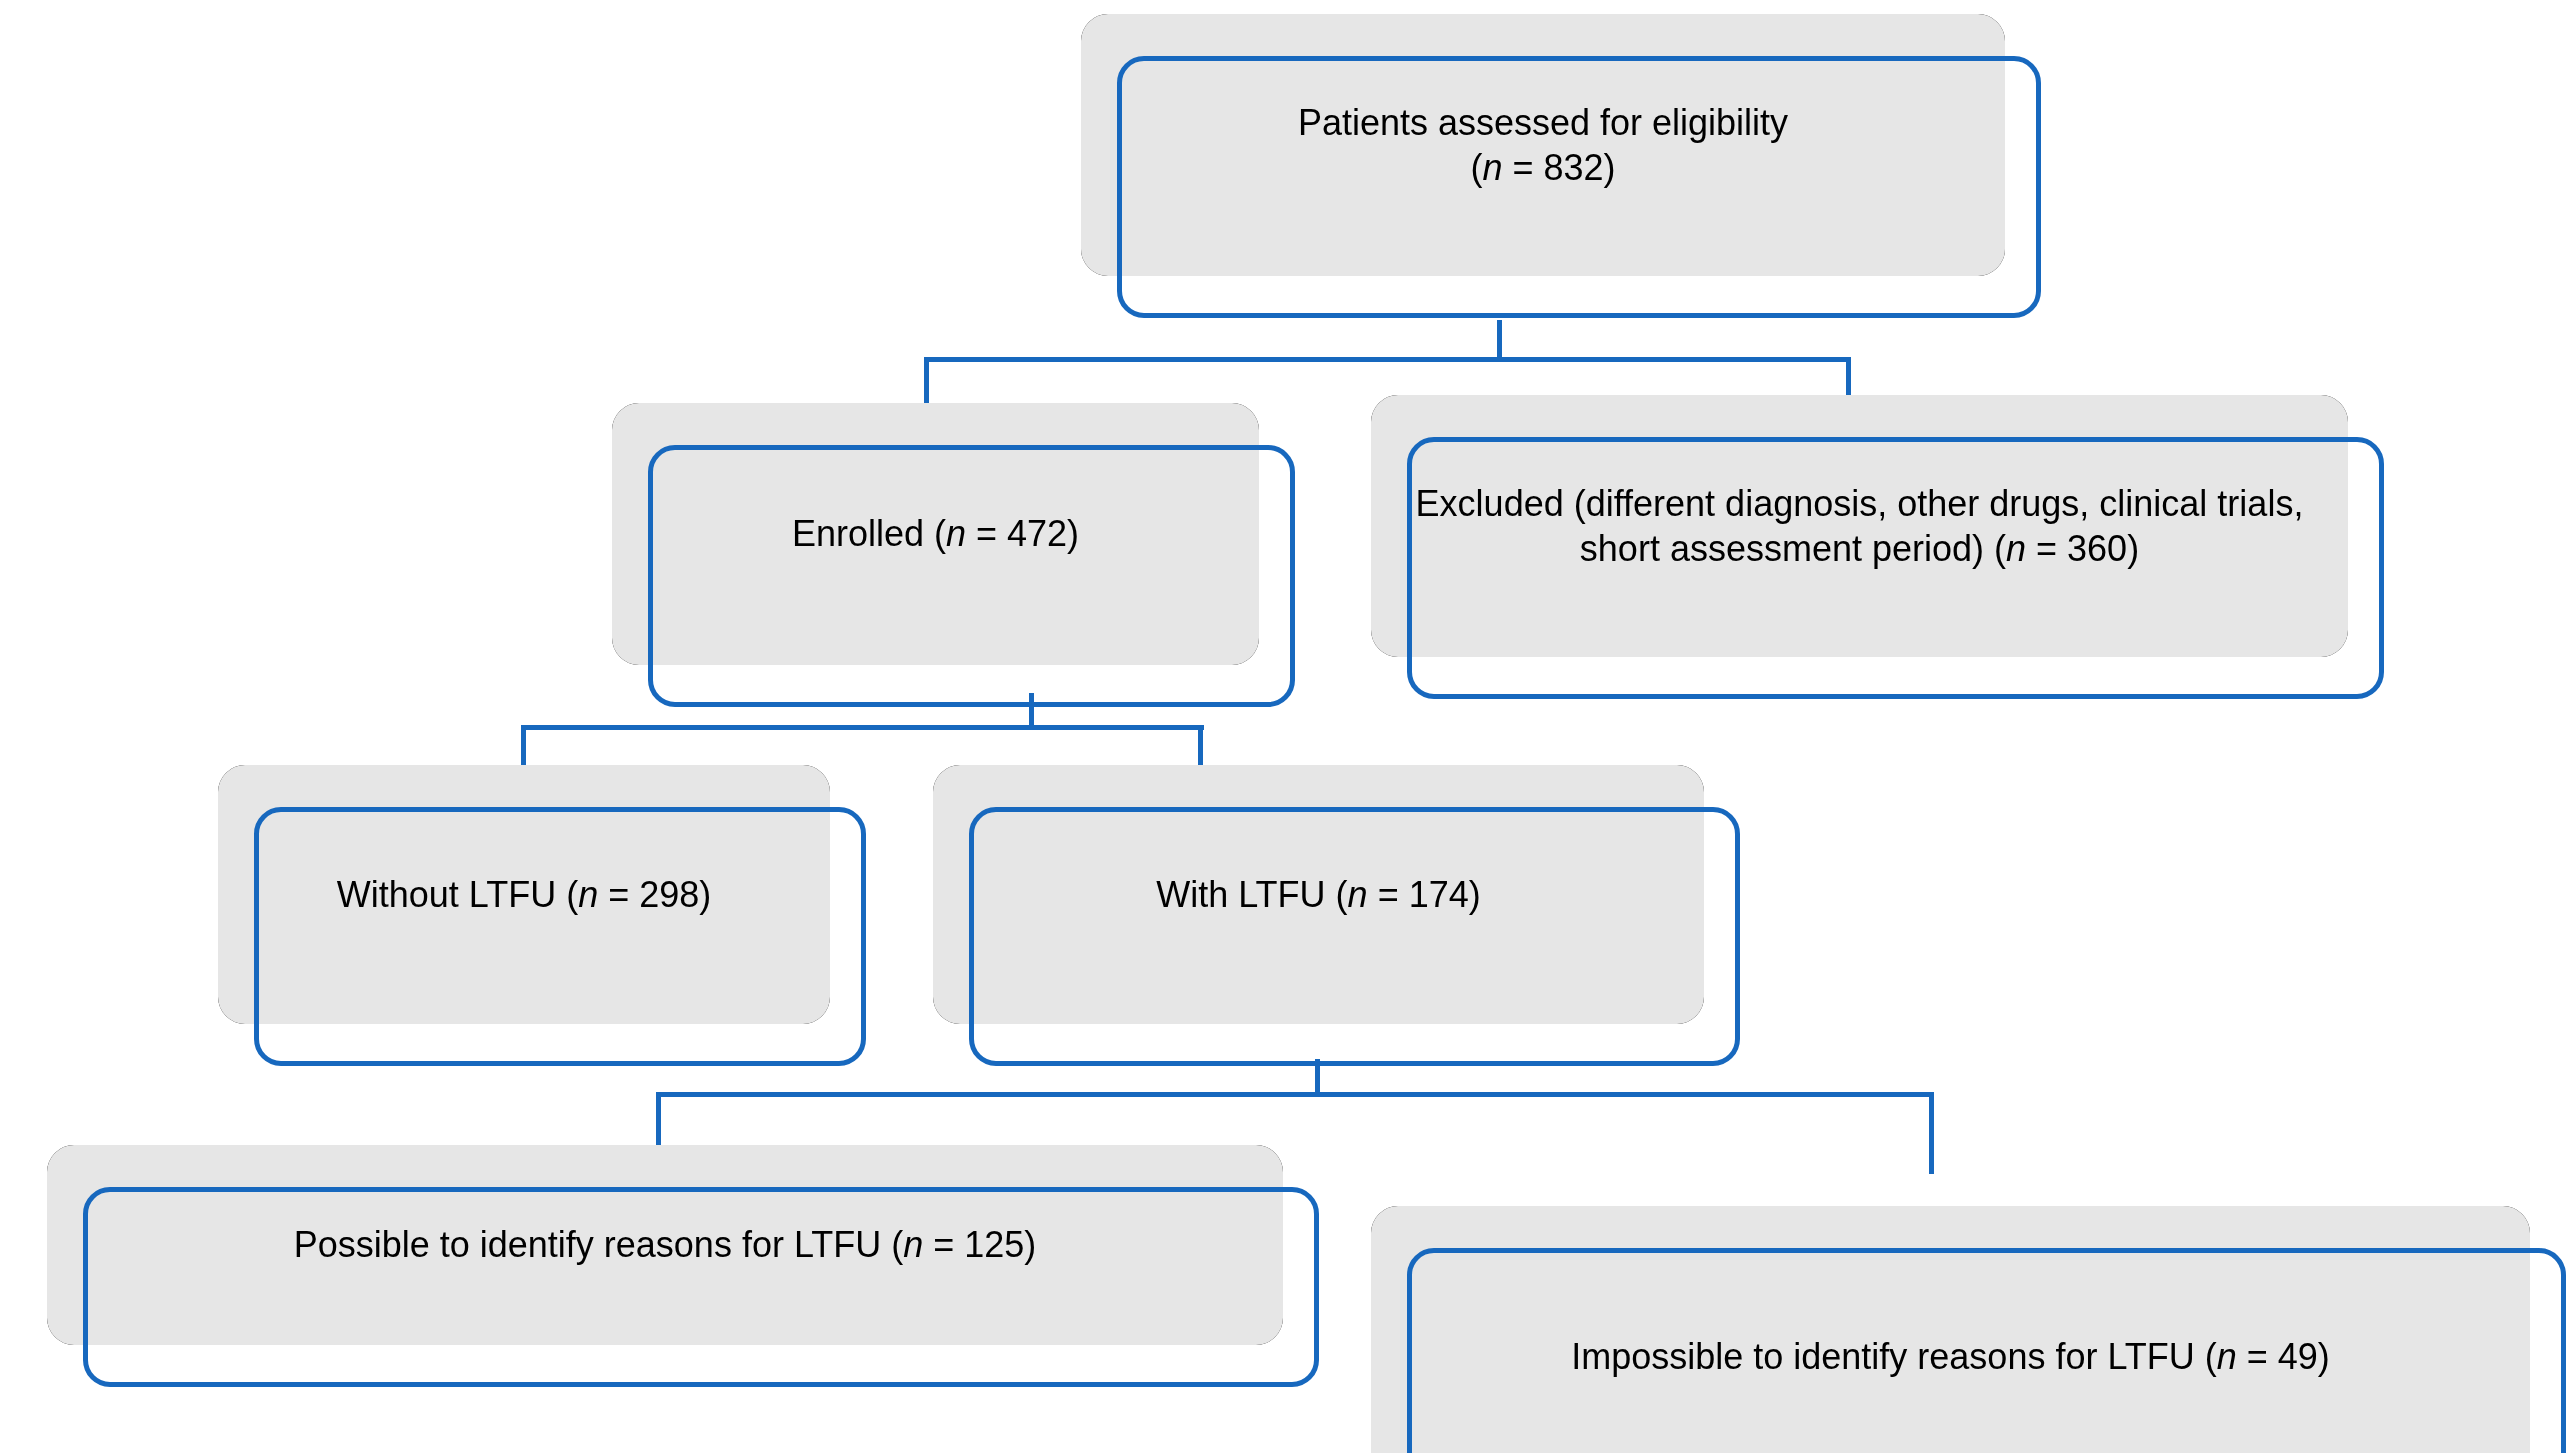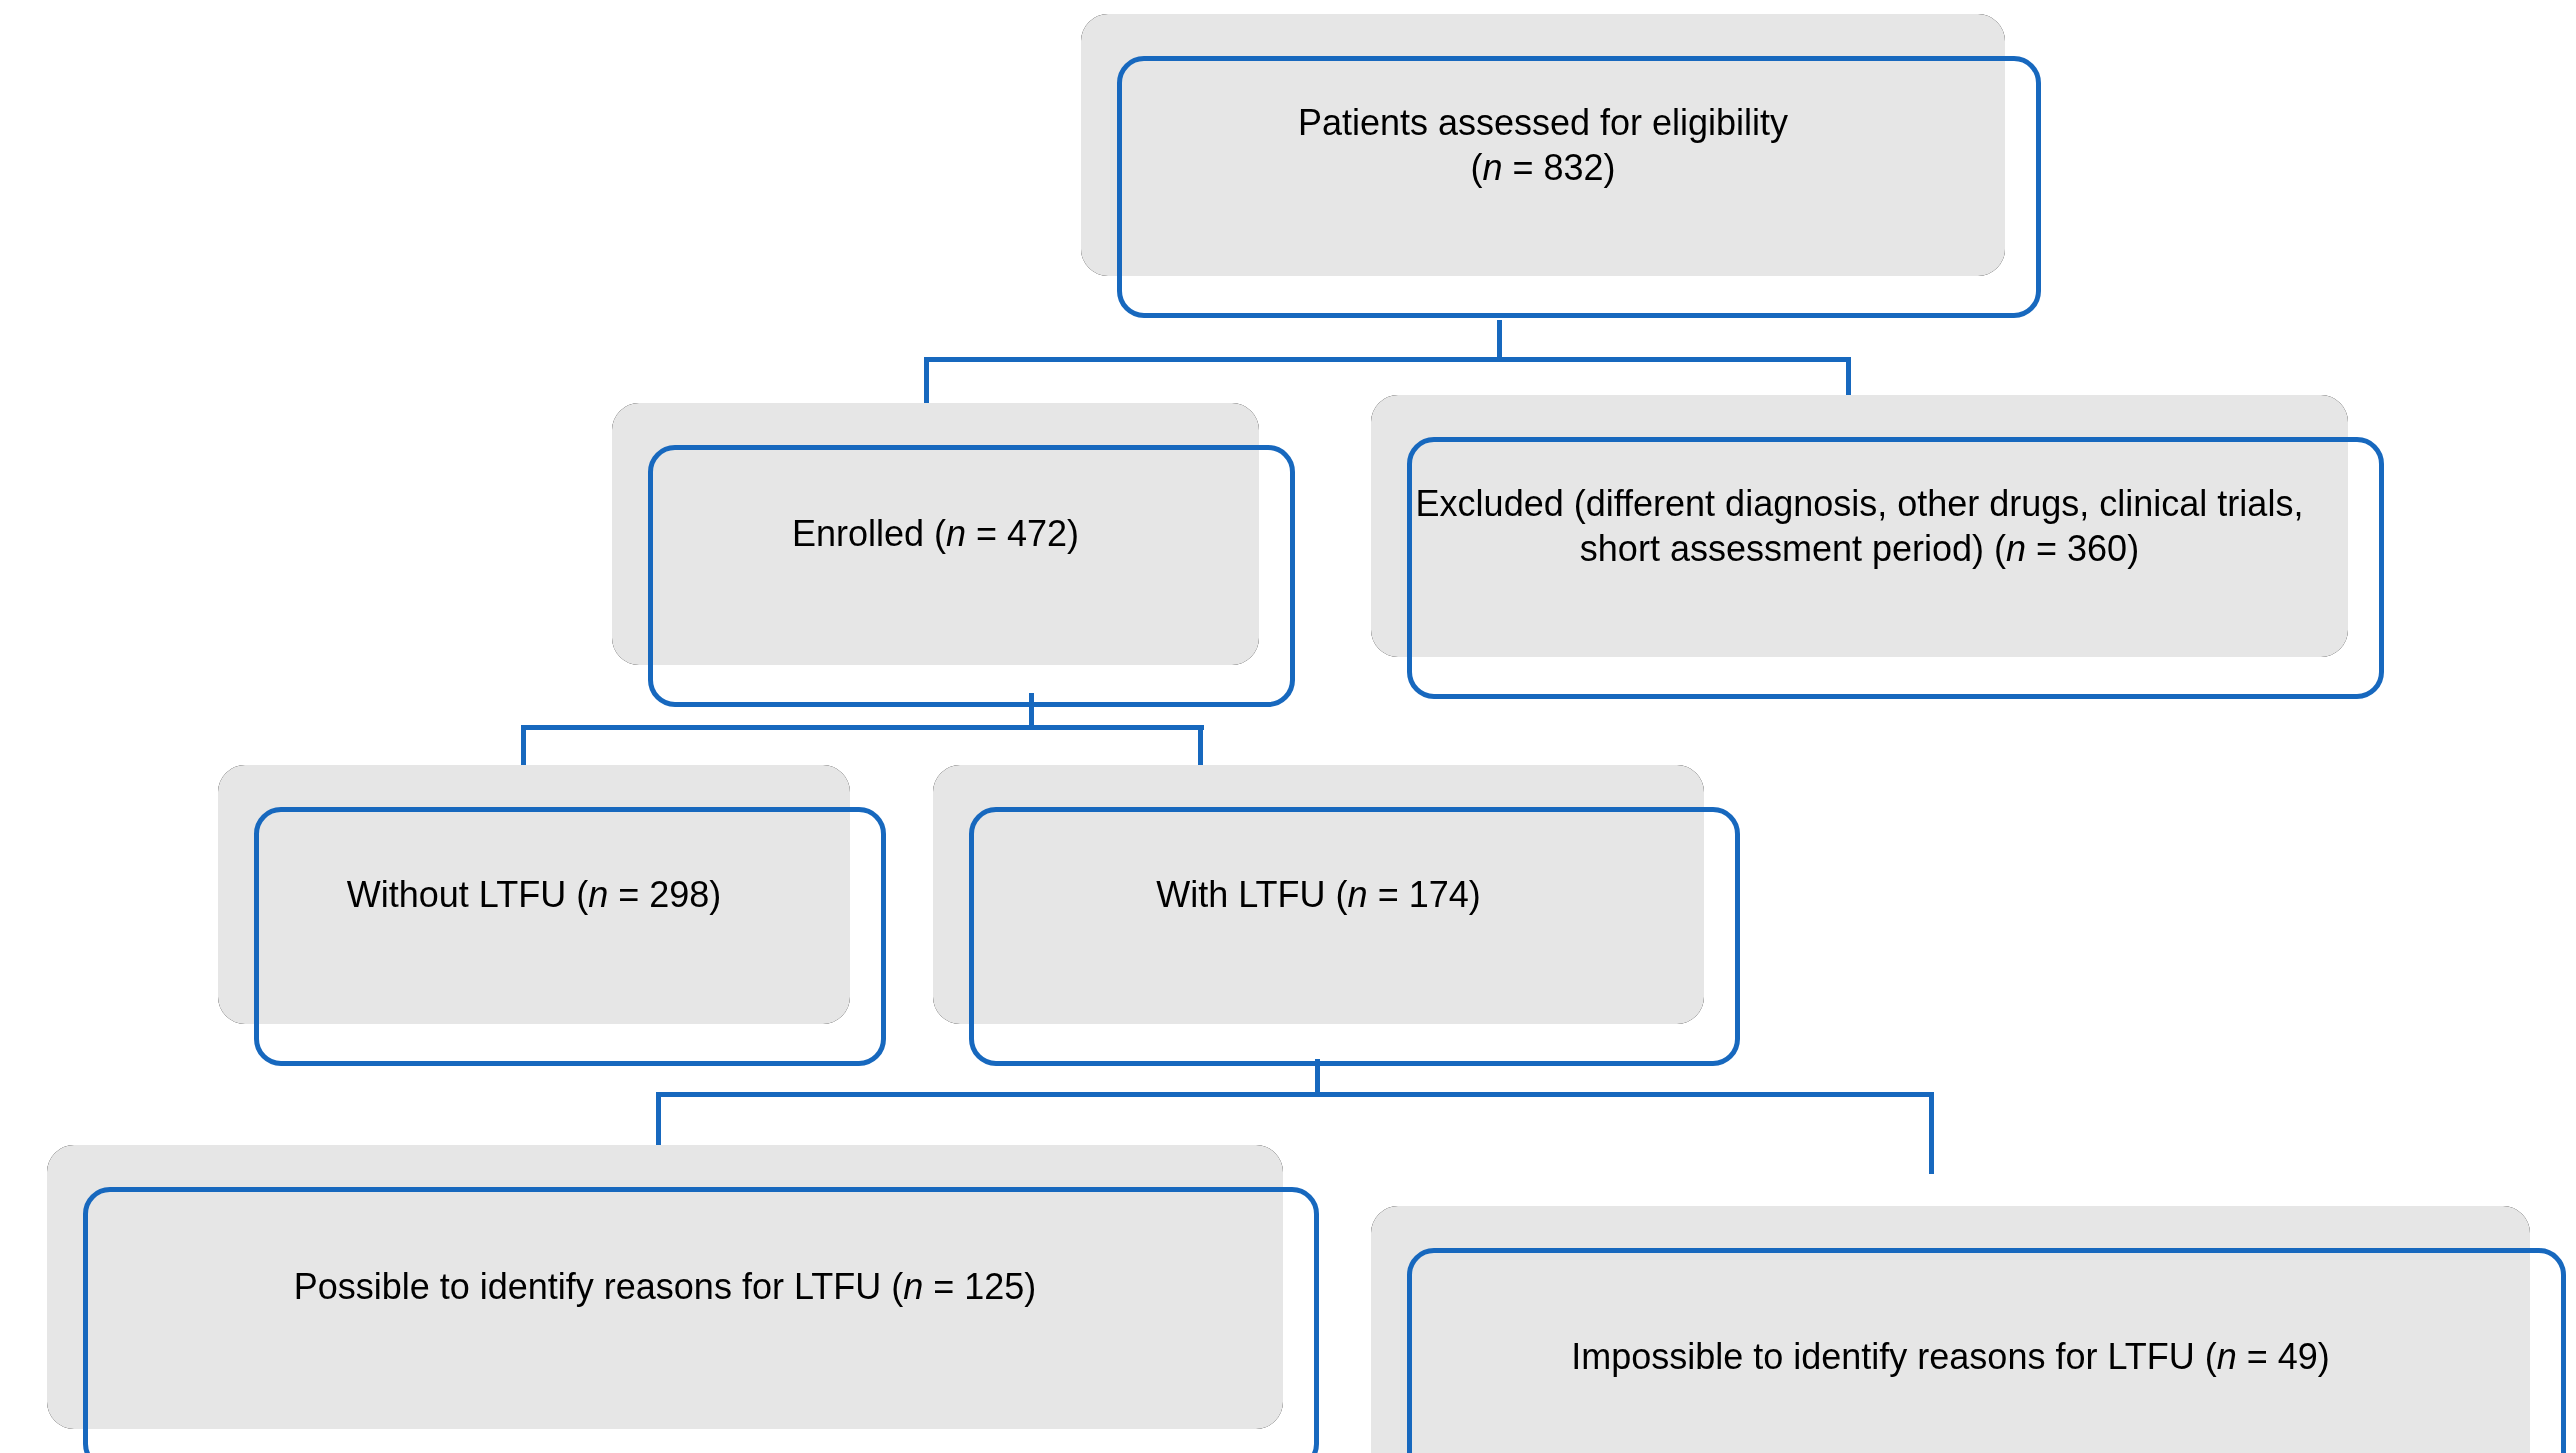--- a/index.html
+++ b/index.html
@@ -104,39 +104,39 @@
 
   <div class="node" style="left:1371px;top:395px;width:977px;height:262px;text-decoration:underline;">
     <div class="shadow"></div>
     <div class="fill"></div>
     <div class="frame"></div>
     <div class="label">
       <span><span>Excluded (different diagnosis, other drugs, clinical trials, short assessment period) (</span><i>n</i><span> = 360)</span></span>
     </div>
   </div>
 
-  <div class="node" style="left:218px;top:765px;width:612px;height:259px;padding-left:20px;">
+  <div class="node" style="left:218px;top:765px;width:612px;height:259px;">
     <div class="shadow"></div>
     <div class="fill"></div>
     <div class="frame"></div>
     <div class="label">
       <span><span>Without LTFU (</span><i>n</i><span> = 298)</span></span>
     </div>
   </div>
 
   <div class="node" style="left:924px;top:765px;width:771px;height:259px;margin-left:9px;">
     <div class="shadow"></div>
     <div class="fill"></div>
     <div class="frame"></div>
     <div class="label">
       <span><span>With LTFU (</span><i>n</i><span> = 174)</span></span>
     </div>
   </div>
 
-  <div class="node" style="left:47px;top:1145px;width:1236px;height:284px;">
+  <div class="node" style="left:47px;top:1145px;width:1236px;height:200px;">
     <div class="shadow"></div>
     <div class="fill"></div>
     <div class="frame"></div>
     <div class="label">
       <span><span>Possible to identify reasons for LTFU (</span><i>n</i><span> = 125)</span></span>
     </div>
   </div>
 
   <div class="node" style="left:1371px;top:1206px;width:1159px;height:302px;">
     <div class="shadow"></div>

